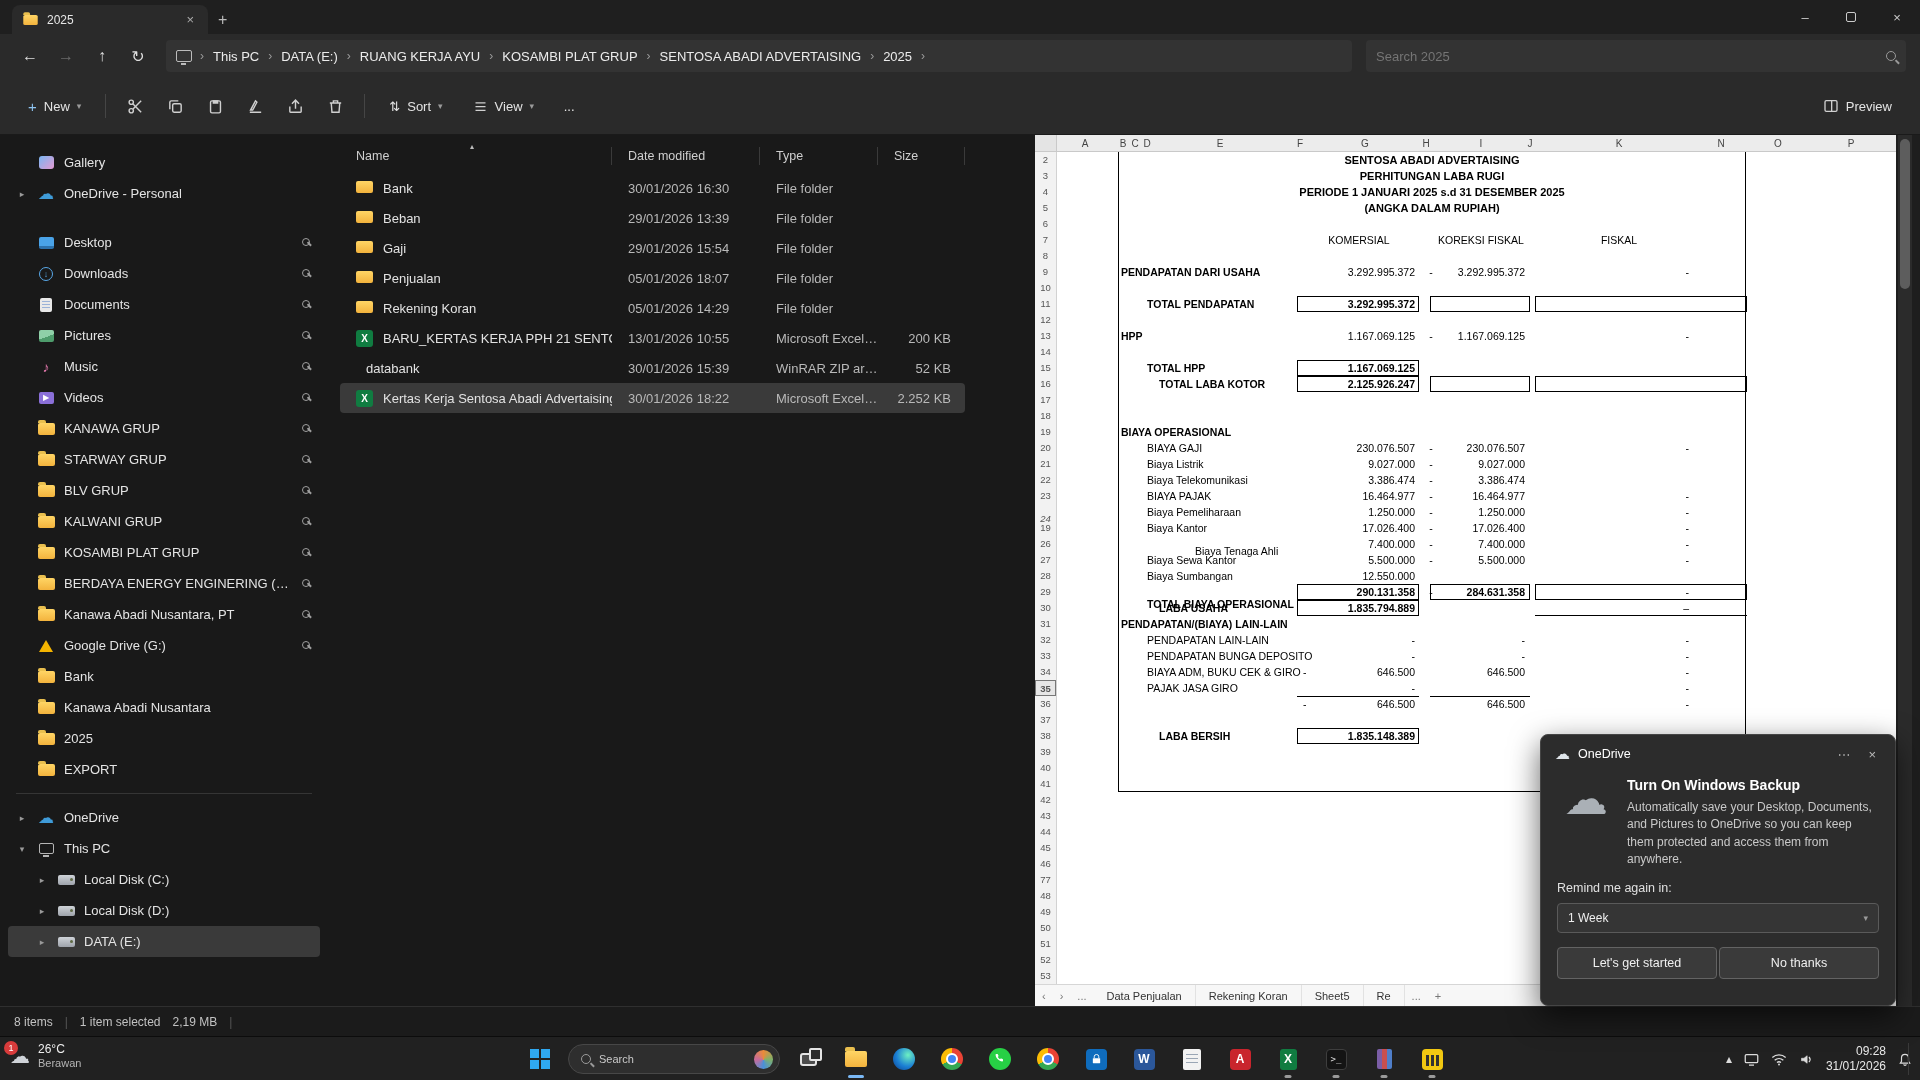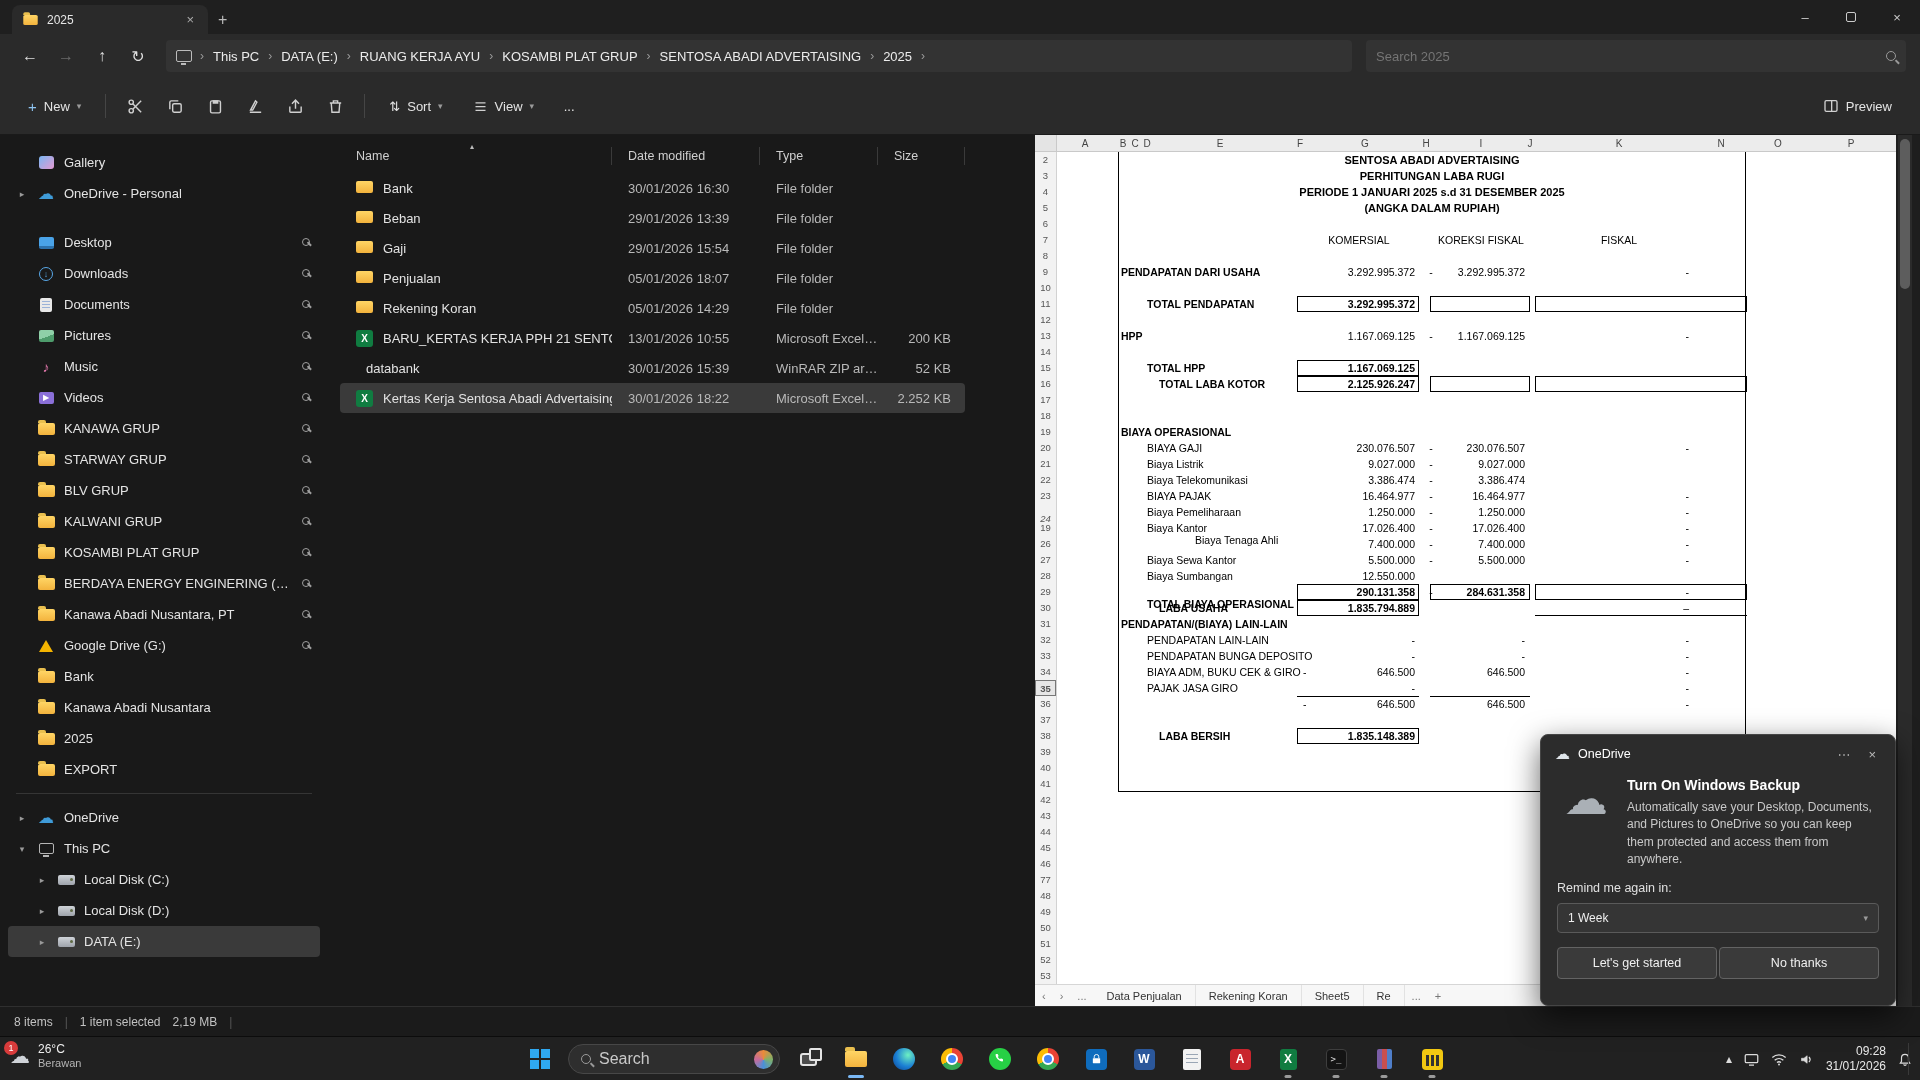--- a/index.html
+++ b/index.html
@@ -119,21 +119,21 @@
   .weather{position:absolute;left:10px;top:5px;display:flex;gap:8px;align-items:center}
   .wxic{position:relative;font-size:20px;color:#cfd3d8;line-height:1}
   .wxbadge{position:absolute;left:-6px;top:-5px;min-width:14px;height:14px;background:#d83b3b;border-radius:7px;color:#fff;font-size:9px;display:flex;align-items:center;justify-content:center;padding:0 3px}
   .wxtemp{font-size:12px;color:#eee;line-height:15px}
   .wxdesc{font-size:11px;color:#b5b5b5;line-height:13px}
   .tbcenter{position:absolute;left:520px;top:2px;height:40px;display:flex;align-items:center;gap:8px}
   .tbtn{width:40px;height:40px;display:flex;align-items:center;justify-content:center;border-radius:4px;position:relative}
   .winlogo{display:grid;grid-template-columns:9px 9px;grid-template-rows:9px 9px;gap:2px}
   .winlogo i{background:#2fa8f0}
   .tbsearch{width:212px;height:30px;border-radius:15px;background:#2e2e2e;border:1px solid #474747;display:flex;align-items:center;gap:8px;padding:0 6px 0 12px;color:#c9c9c9}
-  .tbsearch .lbl{flex:1;font-size:16px}
+  .tbsearch .lbl{flex:1;font-size:11px}
   .bing{width:19px;height:19px;border-radius:50%;background:conic-gradient(#e98b3a,#7fb069,#4a90d9,#c76b9b,#e98b3a)}
   .openbar{position:absolute;bottom:1px;left:50%;transform:translateX(-50%);width:7px;height:3px;border-radius:2px;background:#9a9a9a}
   .openbar.focus{width:16px;background:#7ab8f5}
   .tv{width:17px;height:13px;border:2px solid #e4e4e4;border-radius:3px;background:#4c4c4c;position:relative}
   .tv::after{content:"";position:absolute;right:-7px;top:-7px;width:9px;height:9px;border:2px solid #e4e4e4;border-radius:2px;background:#2a2a2a}
   .fold.big{width:22px;height:16px}
   .fold.big::before{width:10px;height:4px;top:-4px}
   .edgeic{width:22px;height:22px;border-radius:50%;background:radial-gradient(circle at 68% 32%,#6df0c2,#1b7fd4 55%,#0c3f8c)}
   .chrome{width:22px;height:22px;border-radius:50%;background:conic-gradient(#ea4335 0 120deg,#34a853 120deg 240deg,#fbbc05 240deg 360deg);position:relative}
   .chrome::after{content:"";position:absolute;inset:5px;border-radius:50%;background:#4285f4;border:2px solid #fff}
@@ -668,21 +668,21 @@
           <div class="slabel" style="top: 369px; left: 112px;">Biaya Pemeliharaan</div>
           <div class="sval" style="top: 369px; left: 266px; width: 114px;">1.250.000</div>
           <div class="sh" style="top: 369px; left: 384px; width: 24px;">-</div>
           <div class="sval" style="top: 369px; left: 398px; width: 92px;">1.250.000</div>
           <div class="sval" style="top: 369px; left: 540px; width: 114px;">-</div>
           <div class="slabel" style="top: 385px; left: 112px;">Biaya Kantor</div>
           <div class="sval" style="top: 385px; left: 266px; width: 114px;">17.026.400</div>
           <div class="sh" style="top: 385px; left: 384px; width: 24px;">-</div>
           <div class="sval" style="top: 385px; left: 398px; width: 92px;">17.026.400</div>
           <div class="sval" style="top: 385px; left: 540px; width: 114px;">-</div>
-          <div class="slabel" style="top: 397px; left: 112px; padding-left: 48px;">Biaya Tenaga Ahli</div>
+          <div class="slabel" style="top: 408px; left: 112px; padding-left: 48px;">Biaya Tenaga Ahli</div>
           <div class="sval" style="top: 401px; left: 266px; width: 114px;">7.400.000</div>
           <div class="sh" style="top: 401px; left: 384px; width: 24px;">-</div>
           <div class="sval" style="top: 401px; left: 398px; width: 92px;">7.400.000</div>
           <div class="sval" style="top: 401px; left: 540px; width: 114px;">-</div>
           <div class="slabel" style="top: 417px; left: 112px;">Biaya Sewa Kantor</div>
           <div class="sval" style="top: 417px; left: 266px; width: 114px;">5.500.000</div>
           <div class="sh" style="top: 417px; left: 384px; width: 24px;">-</div>
           <div class="sval" style="top: 417px; left: 398px; width: 92px;">5.500.000</div>
           <div class="sval" style="top: 417px; left: 540px; width: 114px;">-</div>
           <div class="slabel" style="top: 433px; left: 112px;">Biaya Sumbangan</div>

